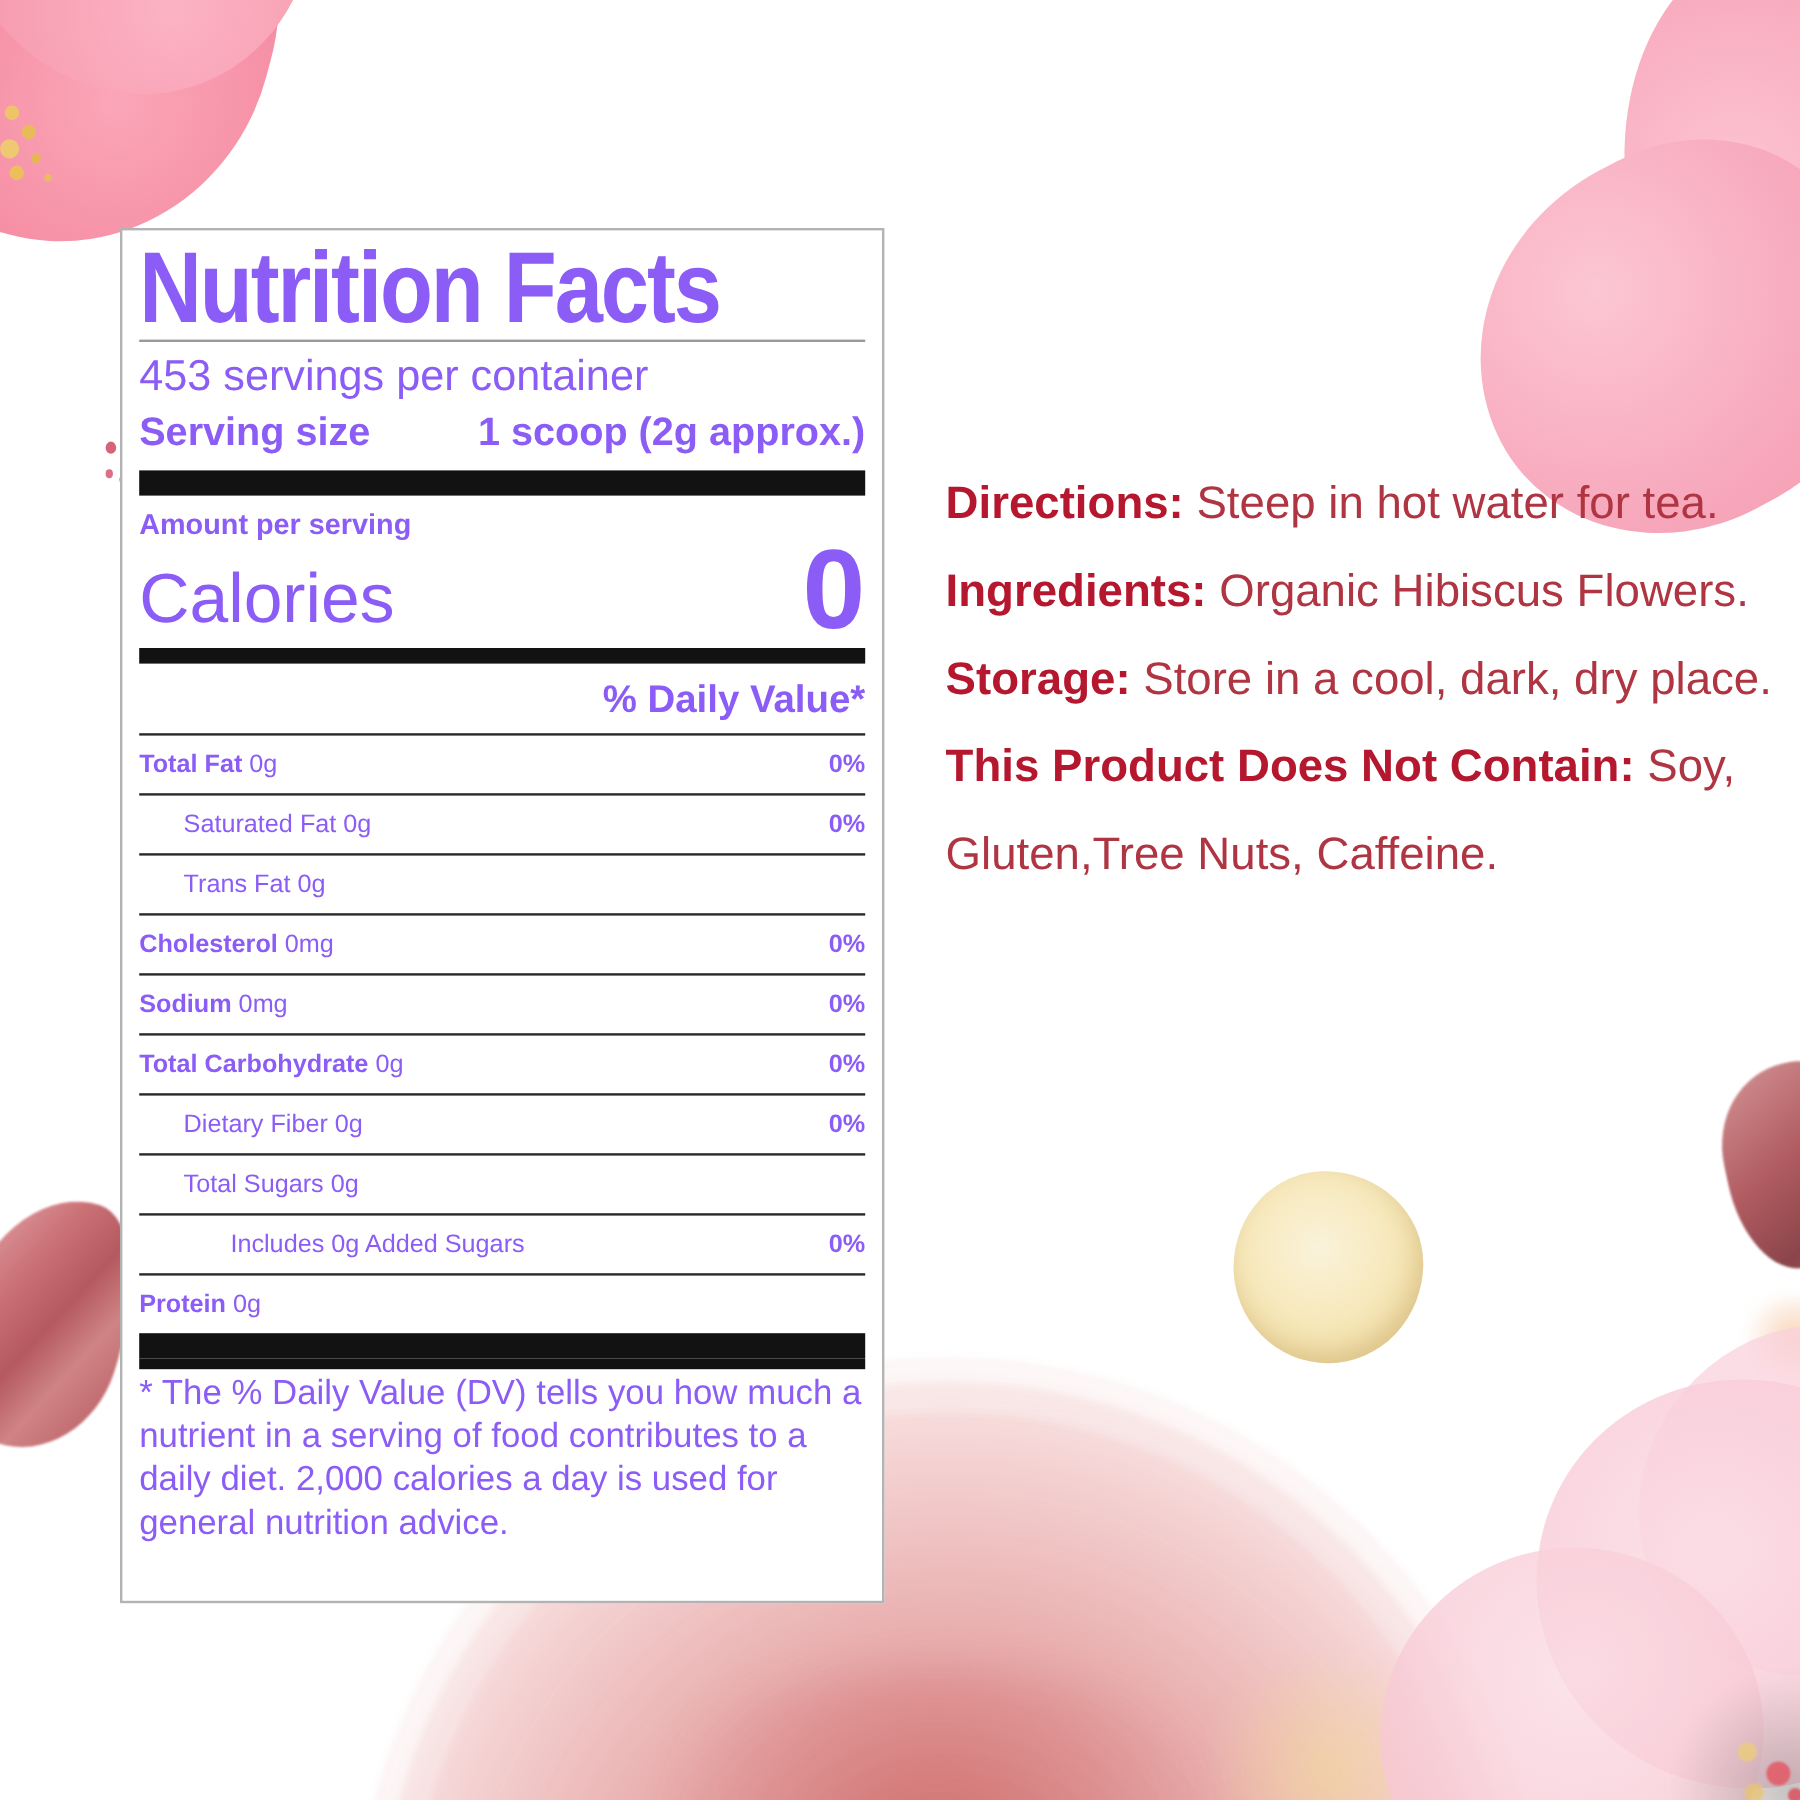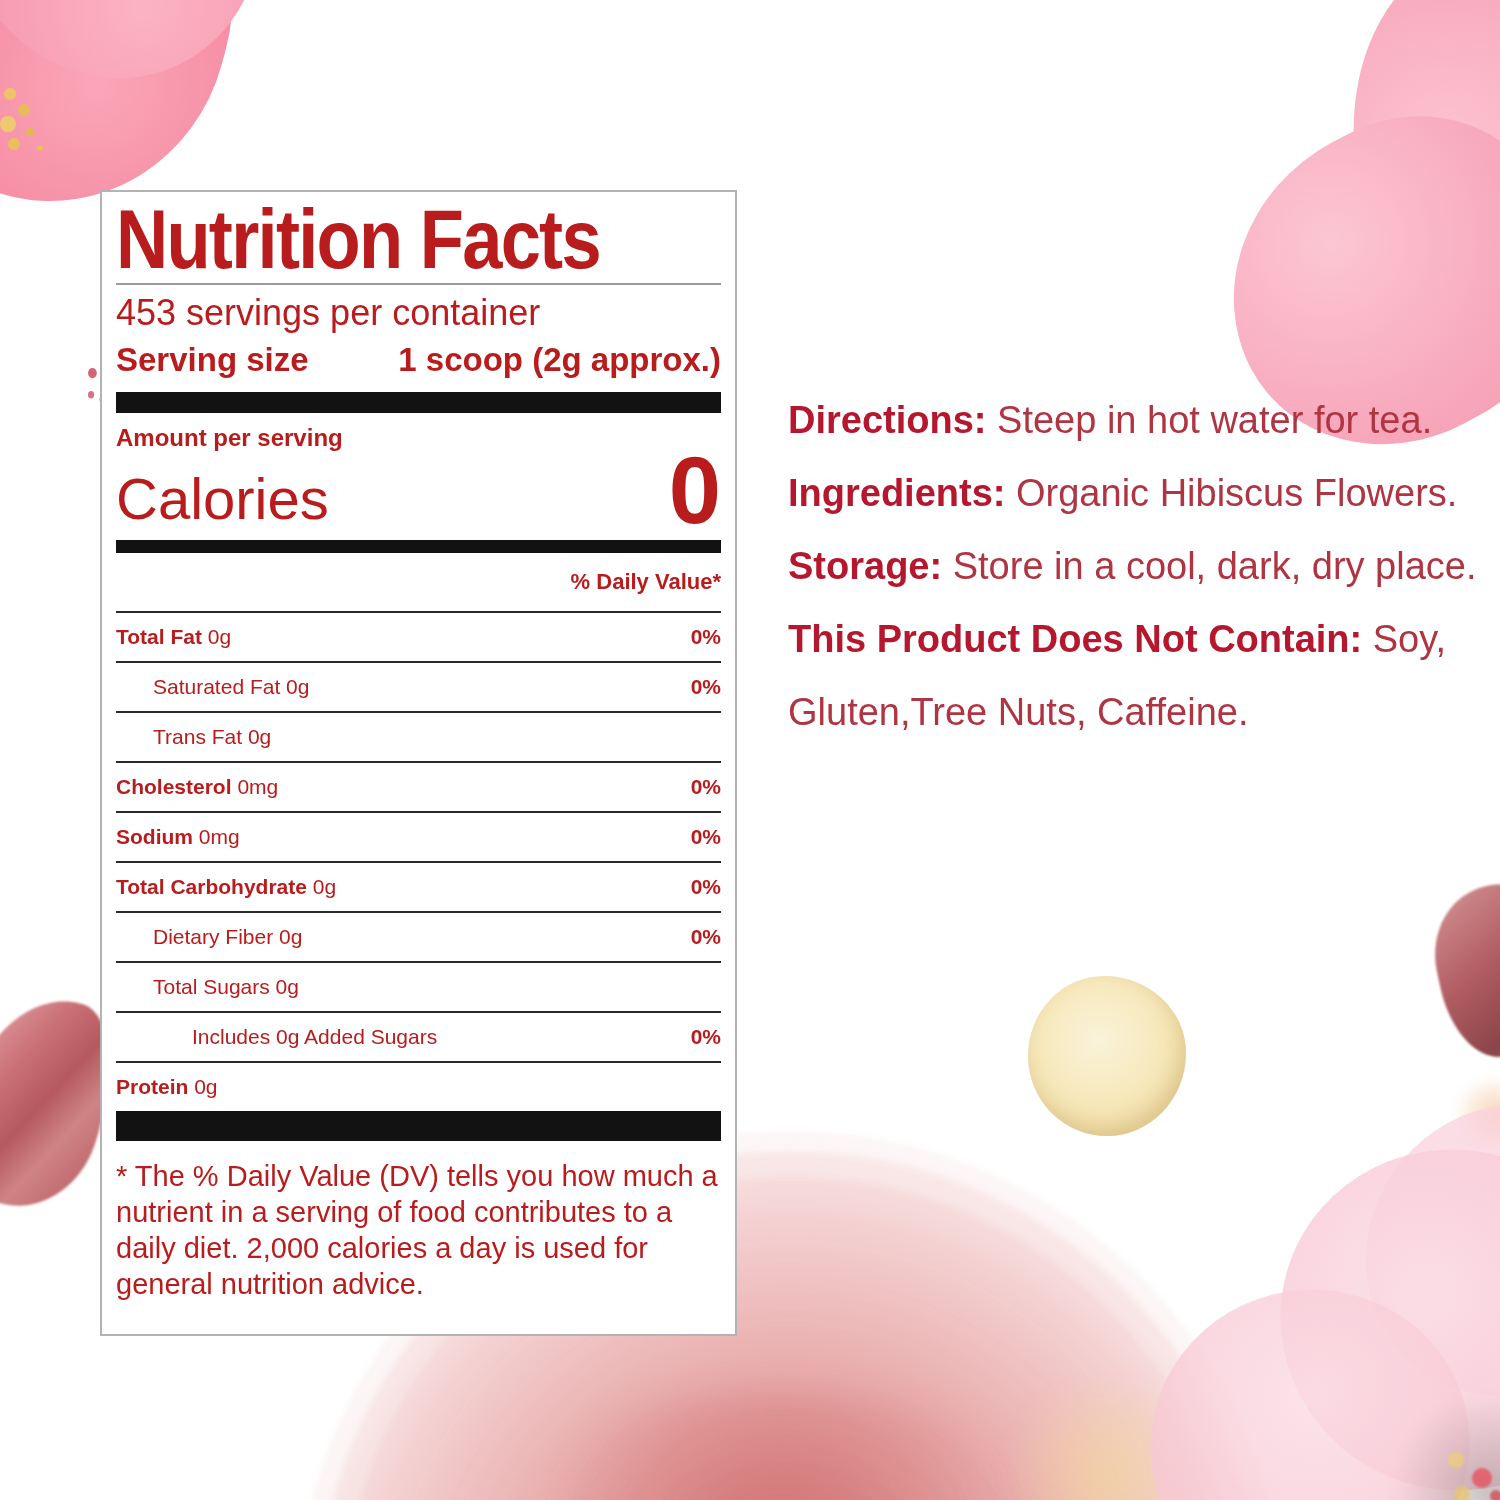--- a/index.html
+++ b/index.html
@@ -71,43 +71,43 @@
     filter:blur(3px);}
   .tea-deep{left:500px;top:1390px;width:560px;height:320px;border-radius:50%;
     background:radial-gradient(circle,rgba(192,72,72,.5) 0%,rgba(192,72,72,0) 72%);filter:blur(16px);}
   .warm-blur{left:992px;top:1382px;width:230px;height:190px;border-radius:50%;
     background:radial-gradient(circle,rgba(243,219,150,.6) 0%,rgba(243,219,150,0) 70%);filter:blur(10px);}
   .orange-bit{left:1448px;top:1080px;width:95px;height:72px;border-radius:50%;
     background:radial-gradient(circle,rgba(240,168,108,.5) 0%,rgba(240,168,108,0) 72%);filter:blur(5px);}
 
   
   .nf{position:absolute;left:100px;top:190px;width:637px;height:1146px;box-sizing:border-box;
-      background:#ffffff;border:2px solid #b3b3b3;padding:6px 14px 0;color:#b91c1c;z-index:5;}
+      background:#ffffff;border:2px solid #b3b3b3;padding:6px 14px 0;color:#8b5cf6;z-index:5;}
   .nf-title{font-weight:700;font-size:84px;line-height:82px;letter-spacing:-2px;white-space:nowrap;
       transform:scaleX(.86);transform-origin:0 50%;}
   .title-rule{border-bottom:2px solid #9a9a9a;margin:3px 0 7px;}
   .servings{font-size:36px;line-height:42px;}
   .serv-row{display:flex;justify-content:space-between;font-weight:700;font-size:33px;line-height:38px;
       margin:7px 0 13px;}
   .bar-lg{height:21px;background:#121212;}
   .aps{font-weight:700;font-size:24px;line-height:26px;margin-top:12px;}
   .cal-row{display:flex;justify-content:space-between;align-items:flex-end;}
   .cal-word{font-weight:400;font-size:58px;line-height:64px;}
   .cal-num{font-weight:700;font-size:94px;line-height:80px;}
   .bar-md{height:13px;background:#121212;margin-top:9px;}
-  .dv-head{font-weight:700;font-size:22px;line-height:36px;text-align:right;padding:11px 0;}
+  .dv-head{font-weight:700;font-size:32px;line-height:36px;text-align:right;padding:11px 0;}
   .nrow{display:flex;justify-content:space-between;border-top:2px solid #2a2a2a;
       padding:7px 0;font-size:21px;line-height:34px;}
   .nrow b{font-weight:700;}
   .ind1{padding-left:37px;}
   .ind2{padding-left:76px;}
   .dv{font-weight:700;}
   .note{font-size:31px;line-height:38px;padding:10px 0 13px;}
   .bar-sm{height:9px;background:#121212;}
-  .footnote{font-size:29px;line-height:36px;padding-top:17px;}
+  .footnote{font-size:29px;line-height:36px;padding-top:2px;}
 
   
   .info{position:absolute;left:788px;top:384px;width:705px;z-index:5;
       font-size:38px;line-height:73px;color:#b03542;}
   .info p{margin:0;}
   .info .h{font-weight:700;color:#b5182e;}
 </style>
 </head>
 <body>
 

